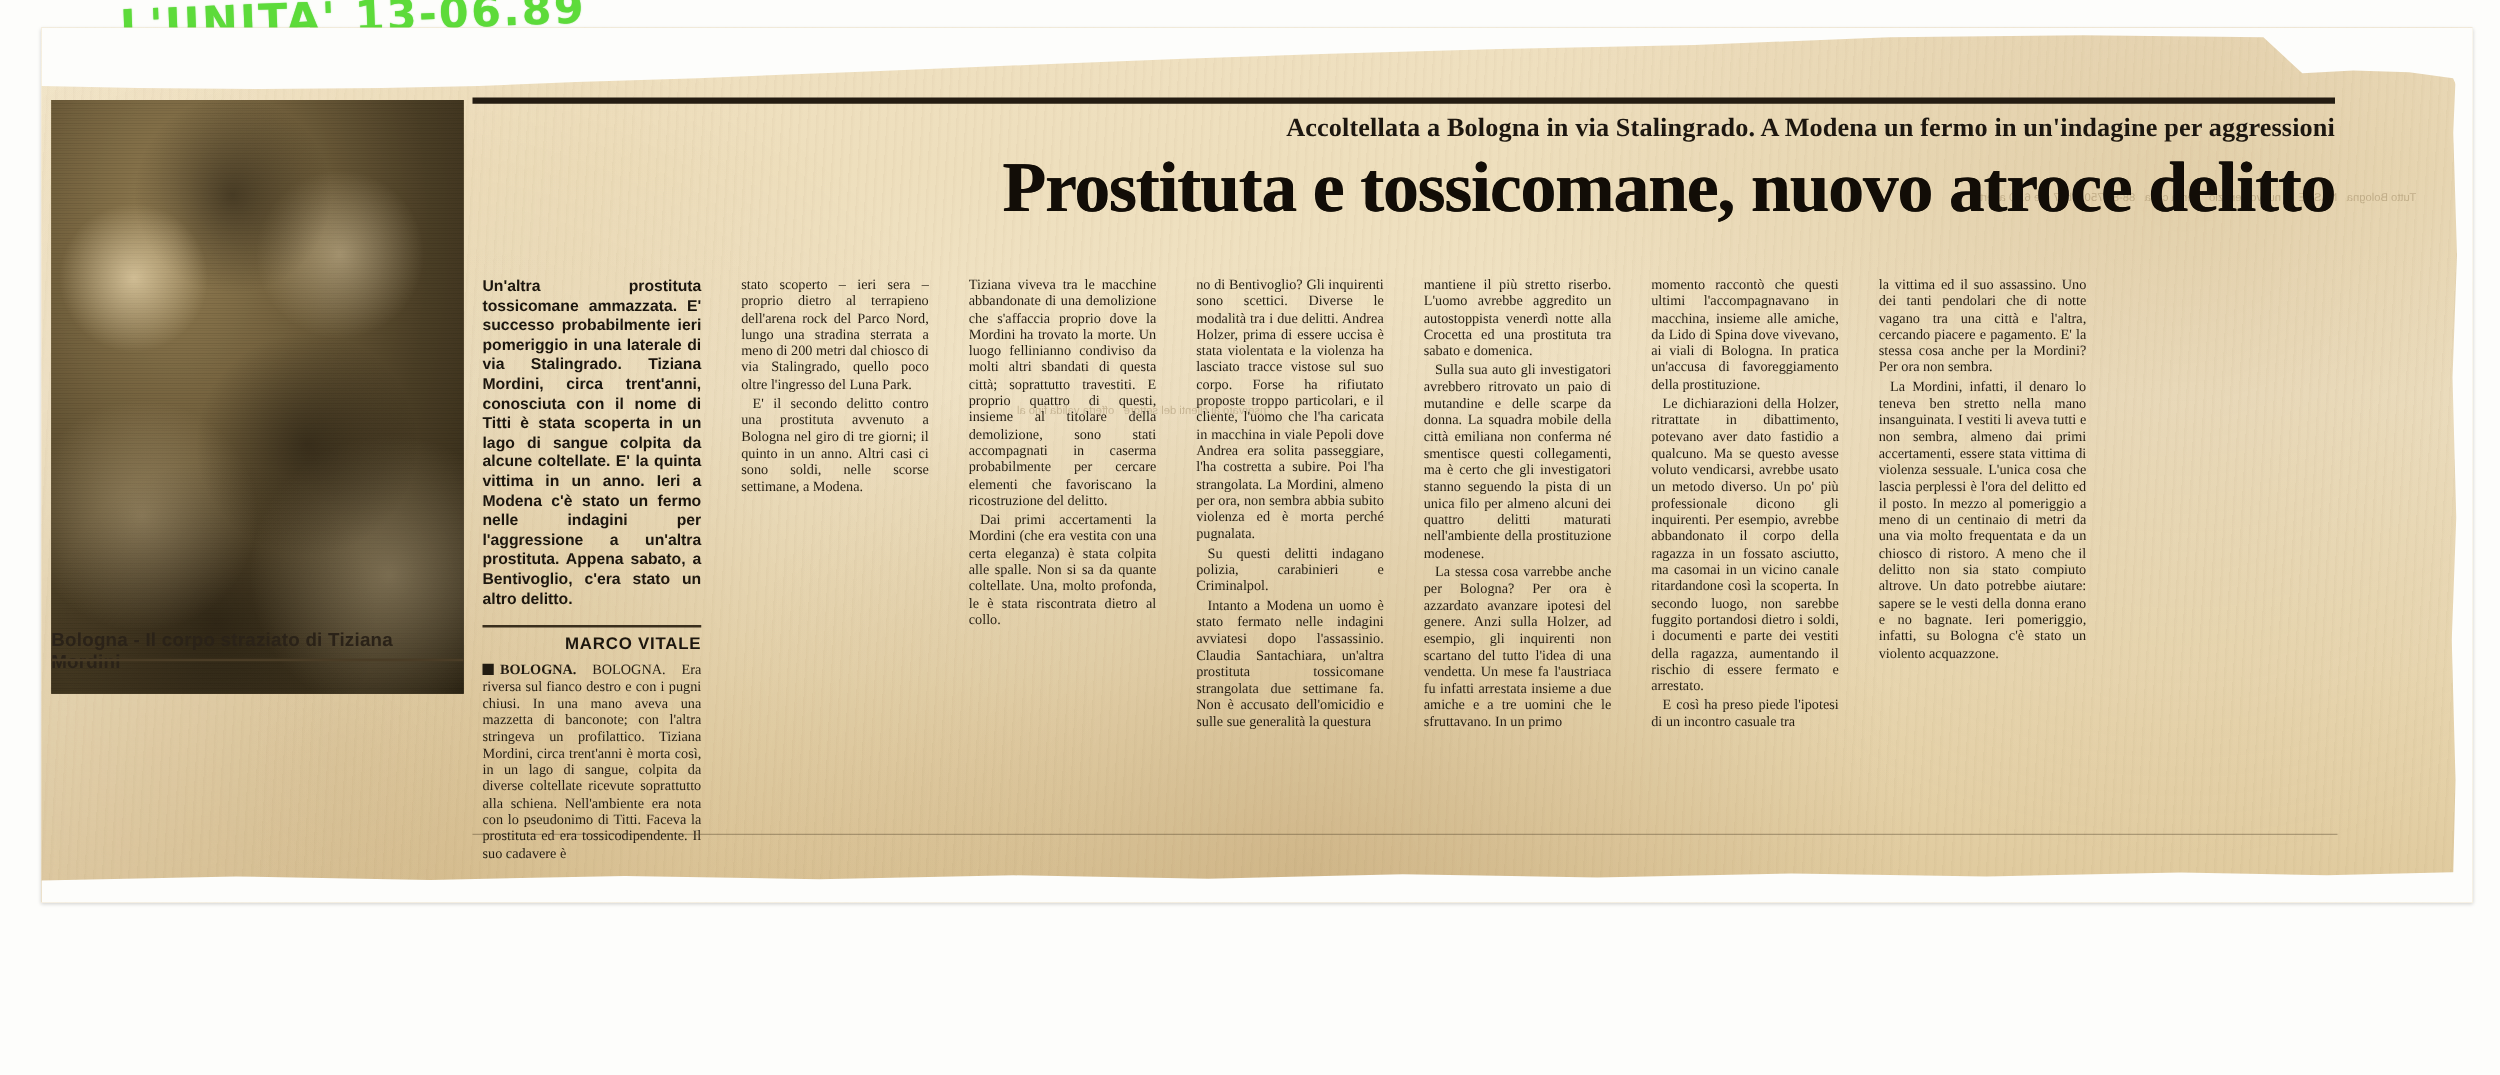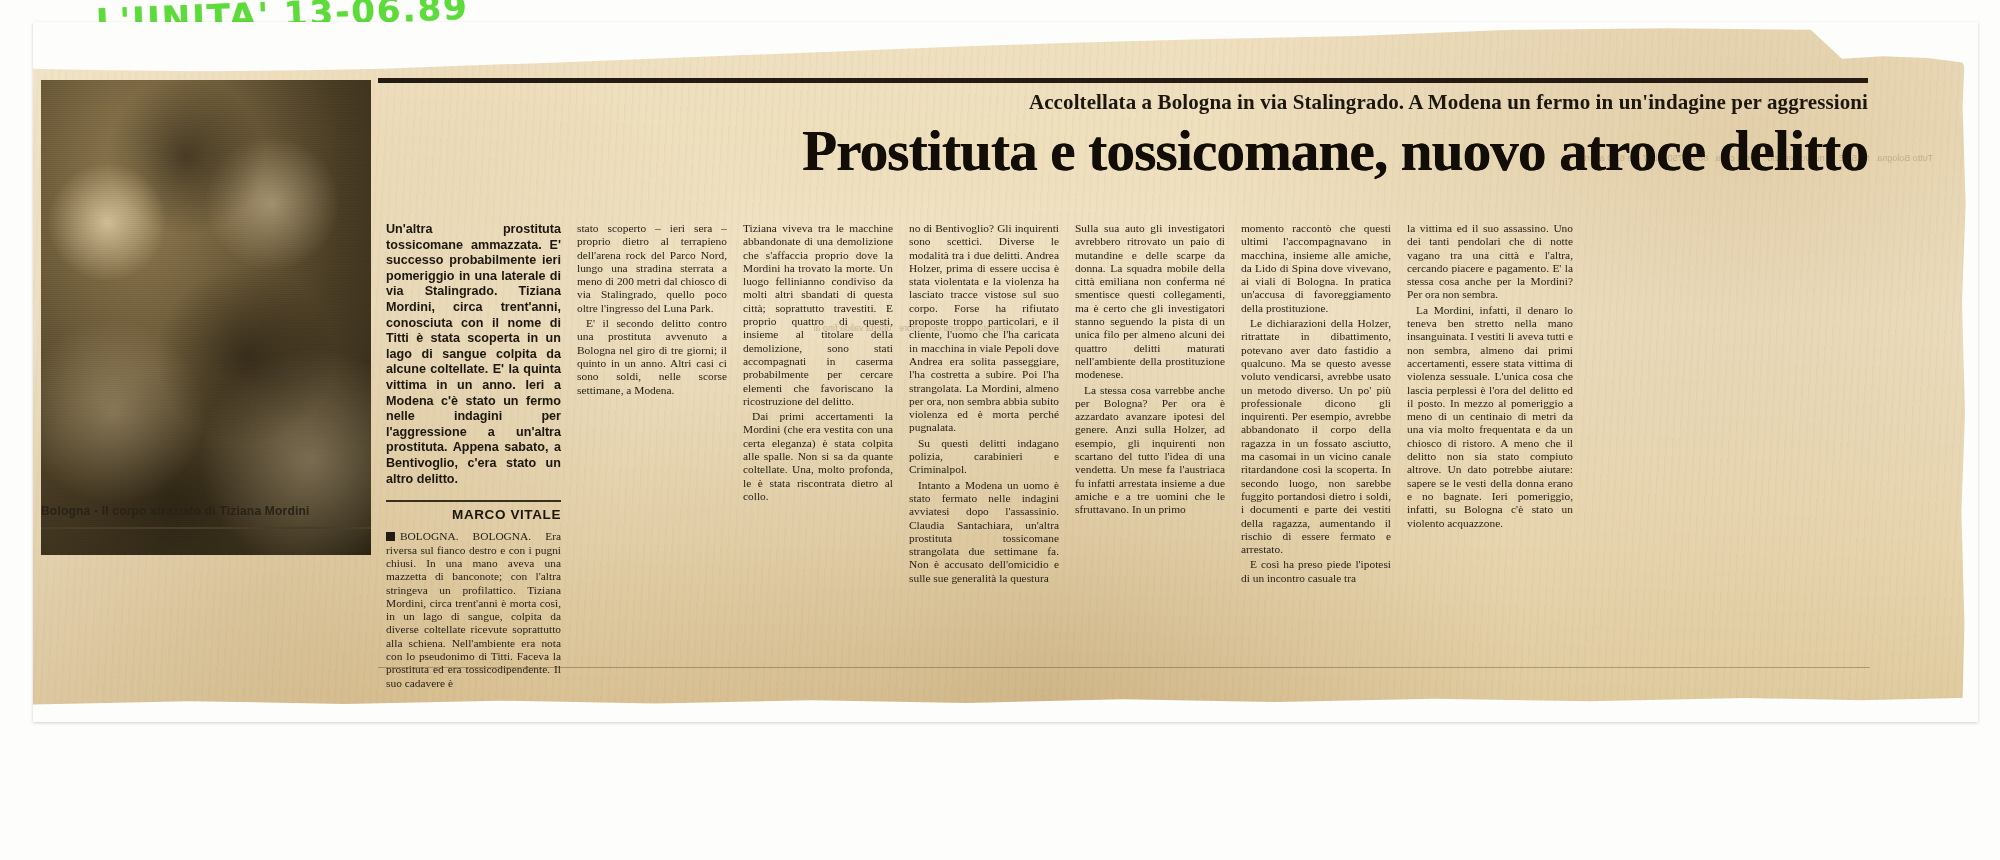--- a/index.html
+++ b/index.html
@@ -104,21 +104,21 @@
       radial-gradient(circle at 70% 26%,rgba(235,225,195,.38) 0%,rgba(235,225,195,0) 16%),
       radial-gradient(circle at 62% 58%,rgba(25,18,8,.50) 0%,rgba(25,18,8,0) 26%),
       radial-gradient(circle at 22% 70%,rgba(220,205,170,.30) 0%,rgba(220,205,170,0) 22%),
       radial-gradient(circle at 82% 80%,rgba(230,218,185,.30) 0%,rgba(230,218,185,0) 24%),
       radial-gradient(circle at 40% 88%,rgba(20,14,6,.45) 0%,rgba(20,14,6,0) 28%),
       repeating-linear-gradient(0deg,rgba(0,0,0,.10) 0px,rgba(0,0,0,0) 1px,rgba(0,0,0,0) 2px);
   }
   .photo-caption{
     position:absolute;left:8px;top:482px;width:312px;
     font-family:"Liberation Sans",sans-serif;
-    font-size:12px;font-weight:bold;
+    font-size:15px;font-weight:bold;
     color:#2a2218;letter-spacing:.2px;
   }
   .caption-rule{
     position:absolute;left:8px;top:505px;width:330px;height:2px;
     background:#4a3c26;
   }
 
   
   .article{position:absolute;left:345px;top:56px;width:1490px;}
   .kicker-rule{
@@ -140,21 +140,21 @@
     line-height:60px;
     letter-spacing:-.8px;
     color:#120d07;
     white-space:nowrap;
     text-shadow:.5px 0 0 #120d07;
   }
 
   
   .cols{
     position:absolute;left:345px;top:200px;width:1495px;height:440px;
-    display:flex;gap:0;
+    display:flex;gap:16px;
   }
   .col{
     width:150px;
     padding:0 8px;
     font-family:"Liberation Serif",serif;
     font-size:11.4px;
     line-height:13.3px;
     text-align:justify;
     color:#231c12;
     hyphens:auto;
@@ -178,21 +178,21 @@
     font-weight:bold;
     font-size:13.5px;
     letter-spacing:.6px;
     color:#1c160e;
     margin-bottom:9px;
   }
   .dateline-mark{
     display:inline-block;width:9px;height:9px;background:#231c12;
     margin-right:5px;vertical-align:-1px;
   }
-  .dateline{font-weight:normal;}
+  .dateline{font-weight:bold;}
   .p{margin:0 0 0 0;text-indent:0;}
   .p + .p{margin-top:2px;text-indent:9px;}
   
   .bottom-rule{
     position:absolute;left:345px;top:645px;width:1492px;height:1px;
     background:rgba(70,55,32,.35);
   }
 </style>
 </head>
 <body>
@@ -240,20 +240,21 @@
       <div class="p">Dai primi accertamenti la Mordini (che era vestita con una certa eleganza) è stata colpita alle spalle. Non si sa da quante coltellate. Una, molto profonda, le è stata riscontrata dietro al collo.</div>
     </div>
 
     <div class="col">
       <div class="p">no di Bentivoglio? Gli inquirenti sono scettici. Diverse le modalità tra i due delitti. Andrea Holzer, prima di essere uccisa è stata violentata e la violenza ha lasciato tracce vistose sul suo corpo. Forse ha rifiutato proposte troppo particolari, e il cliente, l'uomo che l'ha caricata in macchina in viale Pepoli dove Andrea era solita passeggiare, l'ha costretta a subire. Poi l'ha strangolata. La Mordini, almeno per ora, non sembra abbia subito violenza ed è morta perché pugnalata.</div>
       <div class="p">Su questi delitti indagano polizia, carabinieri e Criminalpol.</div>
       <div class="p">Intanto a Modena un uomo è stato fermato nelle indagini avviatesi dopo l'assassinio. Claudia Santachiara, un'altra prostituta tossicomane strangolata due settimane fa. Non è accusato dell'omicidio e sulle sue generalità la questura</div>
     </div>
 
     <div class="col">
+      <div class="p">mantiene il più stretto riserbo. L'uomo avrebbe aggredito un autostoppista venerdì notte alla Crocetta ed una prostituta tra sabato e domenica.</div>
       <div class="p">Sulla sua auto gli investigatori avrebbero ritrovato un paio di mutandine e delle scarpe da donna. La squadra mobile della città emiliana non conferma né smentisce questi collegamenti, ma è certo che gli investigatori stanno seguendo la pista di un unica filo per almeno alcuni dei quattro delitti maturati nell'ambiente della prostituzione modenese.</div>
       <div class="p">La stessa cosa varrebbe anche per Bologna? Per ora è azzardato avanzare ipotesi del genere. Anzi sulla Holzer, ad esempio, gli inquirenti non scartano del tutto l'idea di una vendetta. Un mese fa l'austriaca fu infatti arrestata insieme a due amiche e a tre uomini che le sfruttavano. In un primo</div>
     </div>
 
     <div class="col">
       <div class="p">momento raccontò che questi ultimi l'accompagnavano in macchina, insieme alle amiche, da Lido di Spina dove vivevano, ai viali di Bologna. In pratica un'accusa di favoreggiamento della prostituzione.</div>
       <div class="p">Le dichiarazioni della Holzer, ritrattate in dibattimento, potevano aver dato fastidio a qualcuno. Ma se questo avesse voluto vendicarsi, avrebbe usato un metodo diverso. Un po' più professionale dicono gli inquirenti. Per esempio, avrebbe abbandonato il corpo della ragazza in un fossato asciutto, ma casomai in un vicino canale ritardandone così la scoperta. In secondo luogo, non sarebbe fuggito portandosi dietro i soldi, i documenti e parte dei vestiti della ragazza, aumentando il rischio di essere fermato e arrestato.</div>
       <div class="p">E così ha preso piede l'ipotesi di un incontro casuale tra</div>
     </div>
 

